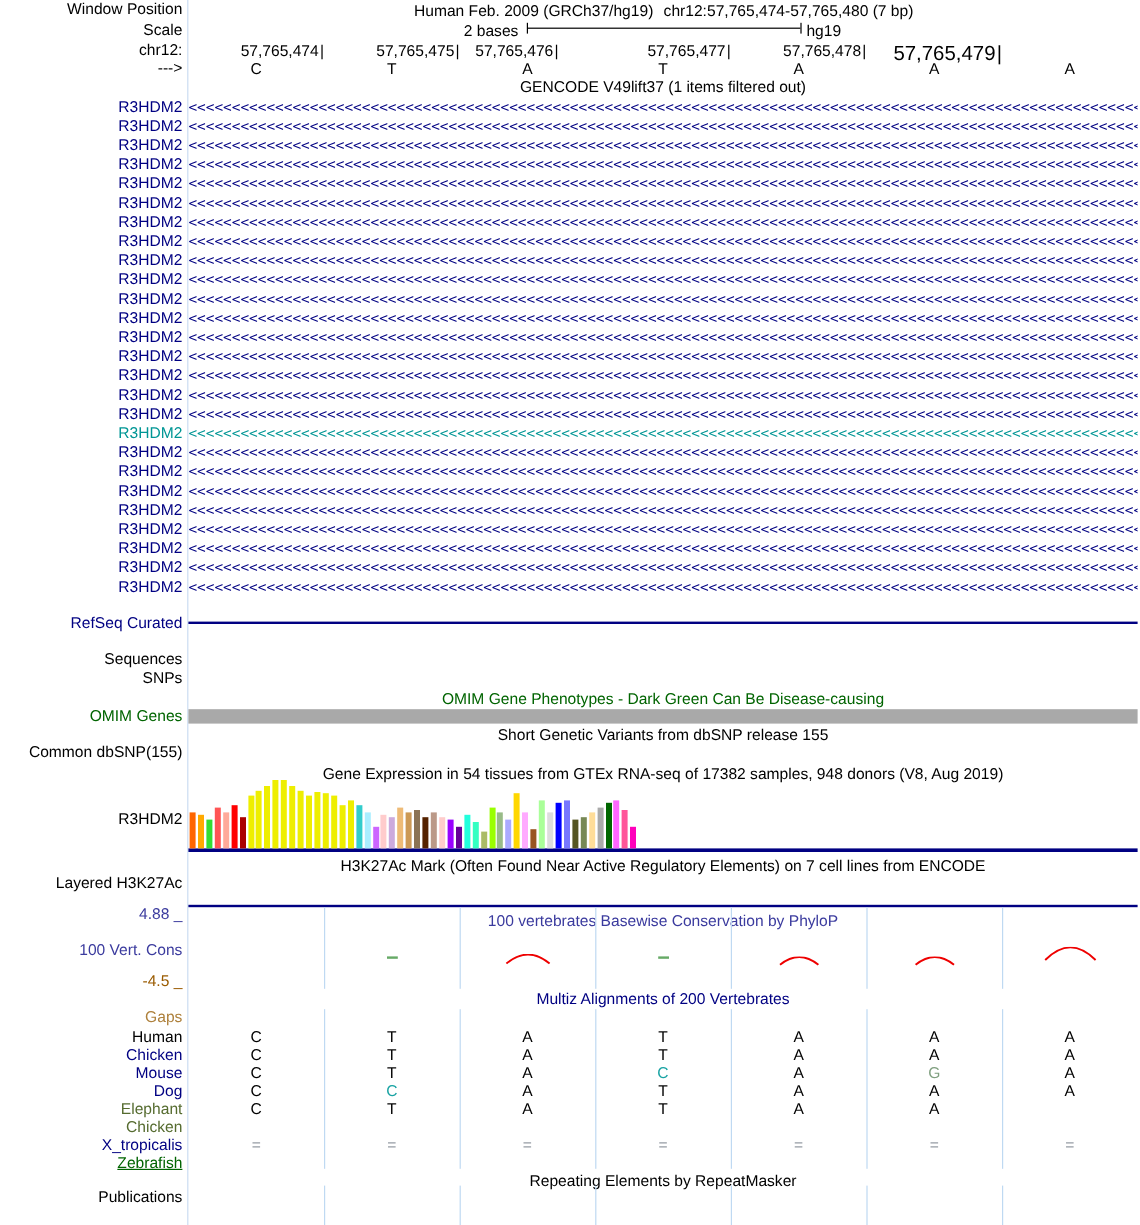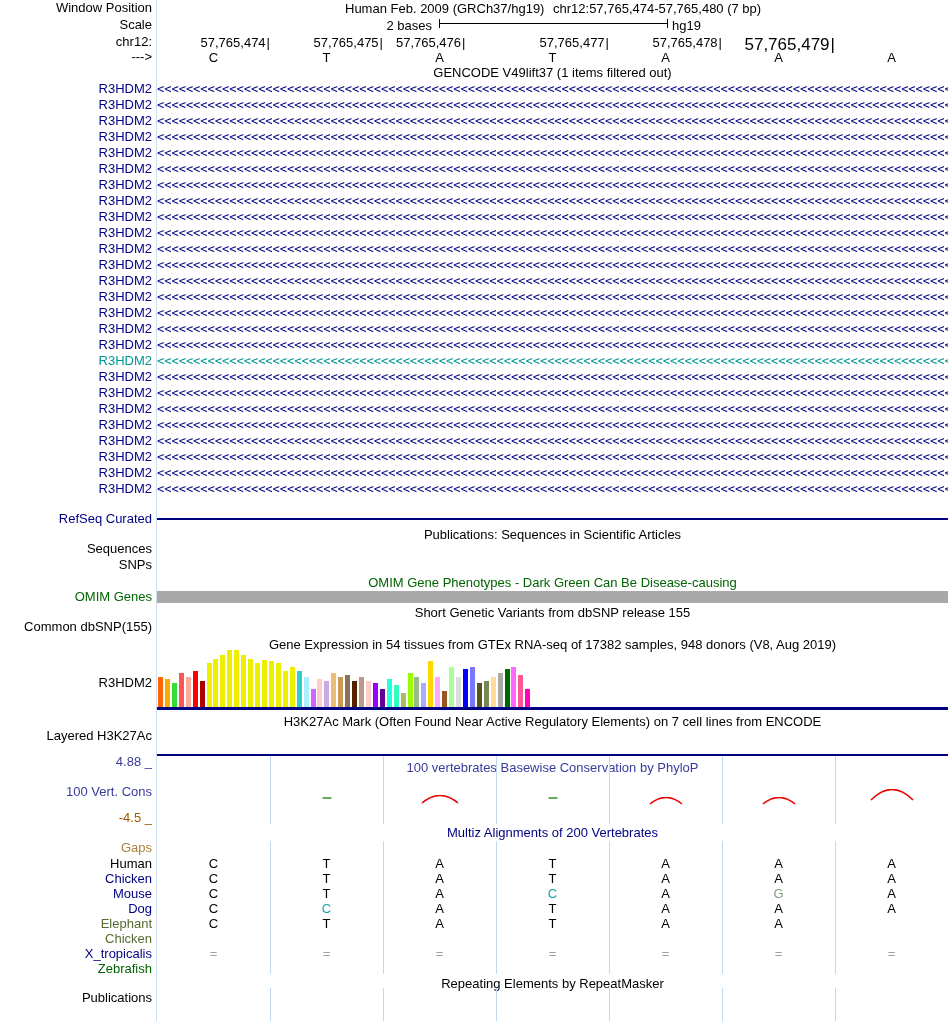--- a/index.html
+++ b/index.html
@@ -34,21 +34,20 @@
   <div class="abs" style="left:672px;top:18px">hg19</div>
 
   <div class="lbl" style="top:35px">chr12:</div>
   <div class="lbl" style="top:50px">---&gt;</div>
 
   <div class="ctitle" style="top:66px">GENCODE V49lift37 (1 items filtered out)</div>
 
   <div class="lbl navy" style="top:512px">RefSeq Curated</div>
   <div class="hline" style="top:518px;height:2px"></div>
 
-  <div class="ctitle" style="top:528px">Publications: Sequences in Scientific Articles</div>
   <div class="lbl" style="top:542px">Sequences</div>
   <div class="lbl" style="top:558px">SNPs</div>
 
   <div class="ctitle green" style="top:576px">OMIM Gene Phenotypes - Dark Green Can Be Disease-causing</div>
   <div class="lbl green" style="top:590px">OMIM Genes</div>
   <div class="abs" style="left:157px;top:591px;width:791px;height:12px;background:#A9A9A9"></div>
 
   <div class="ctitle" style="top:606px">Short Genetic Variants from dbSNP release 155</div>
   <div class="lbl" style="top:620px">Common dbSNP(155)</div>
 
@@ -263,14 +262,14 @@
     <div style="position: absolute; white-space: nowrap; top: 916px; left: 778.5px; transform: translateX(-50%); font-size: 13px; color: rgb(0, 0, 0);">A</div>
     <div style="position: absolute; white-space: nowrap; top: 931px; right: 798px; font-size: 13px; color: rgb(85, 107, 47);">Chicken</div>
     <div style="position: absolute; white-space: nowrap; top: 946px; right: 798px; font-size: 13px; color: rgb(0, 0, 130);">X_tropicalis</div>
     <div style="position: absolute; white-space: nowrap; top: 946px; left: 213.5px; transform: translateX(-50%); font-size: 13px; color: rgb(154, 160, 168);">=</div>
     <div style="position: absolute; white-space: nowrap; top: 946px; left: 326.5px; transform: translateX(-50%); font-size: 13px; color: rgb(154, 160, 168);">=</div>
     <div style="position: absolute; white-space: nowrap; top: 946px; left: 439.5px; transform: translateX(-50%); font-size: 13px; color: rgb(154, 160, 168);">=</div>
     <div style="position: absolute; white-space: nowrap; top: 946px; left: 552.5px; transform: translateX(-50%); font-size: 13px; color: rgb(154, 160, 168);">=</div>
     <div style="position: absolute; white-space: nowrap; top: 946px; left: 665.5px; transform: translateX(-50%); font-size: 13px; color: rgb(154, 160, 168);">=</div>
     <div style="position: absolute; white-space: nowrap; top: 946px; left: 778.5px; transform: translateX(-50%); font-size: 13px; color: rgb(154, 160, 168);">=</div>
     <div style="position: absolute; white-space: nowrap; top: 946px; left: 891.5px; transform: translateX(-50%); font-size: 13px; color: rgb(154, 160, 168);">=</div>
-    <div style="position: absolute; white-space: nowrap; top: 961px; right: 798px; font-size: 13px; color: rgb(0, 100, 0);">Zebrafish</div>
+    <div style="position: absolute; white-space: nowrap; top: 961px; right: 798px; font-size: 13px; color: rgb(0, 100, 0); text-decoration: underline;">Zebrafish</div>
   </div>
 
 </body></html>

